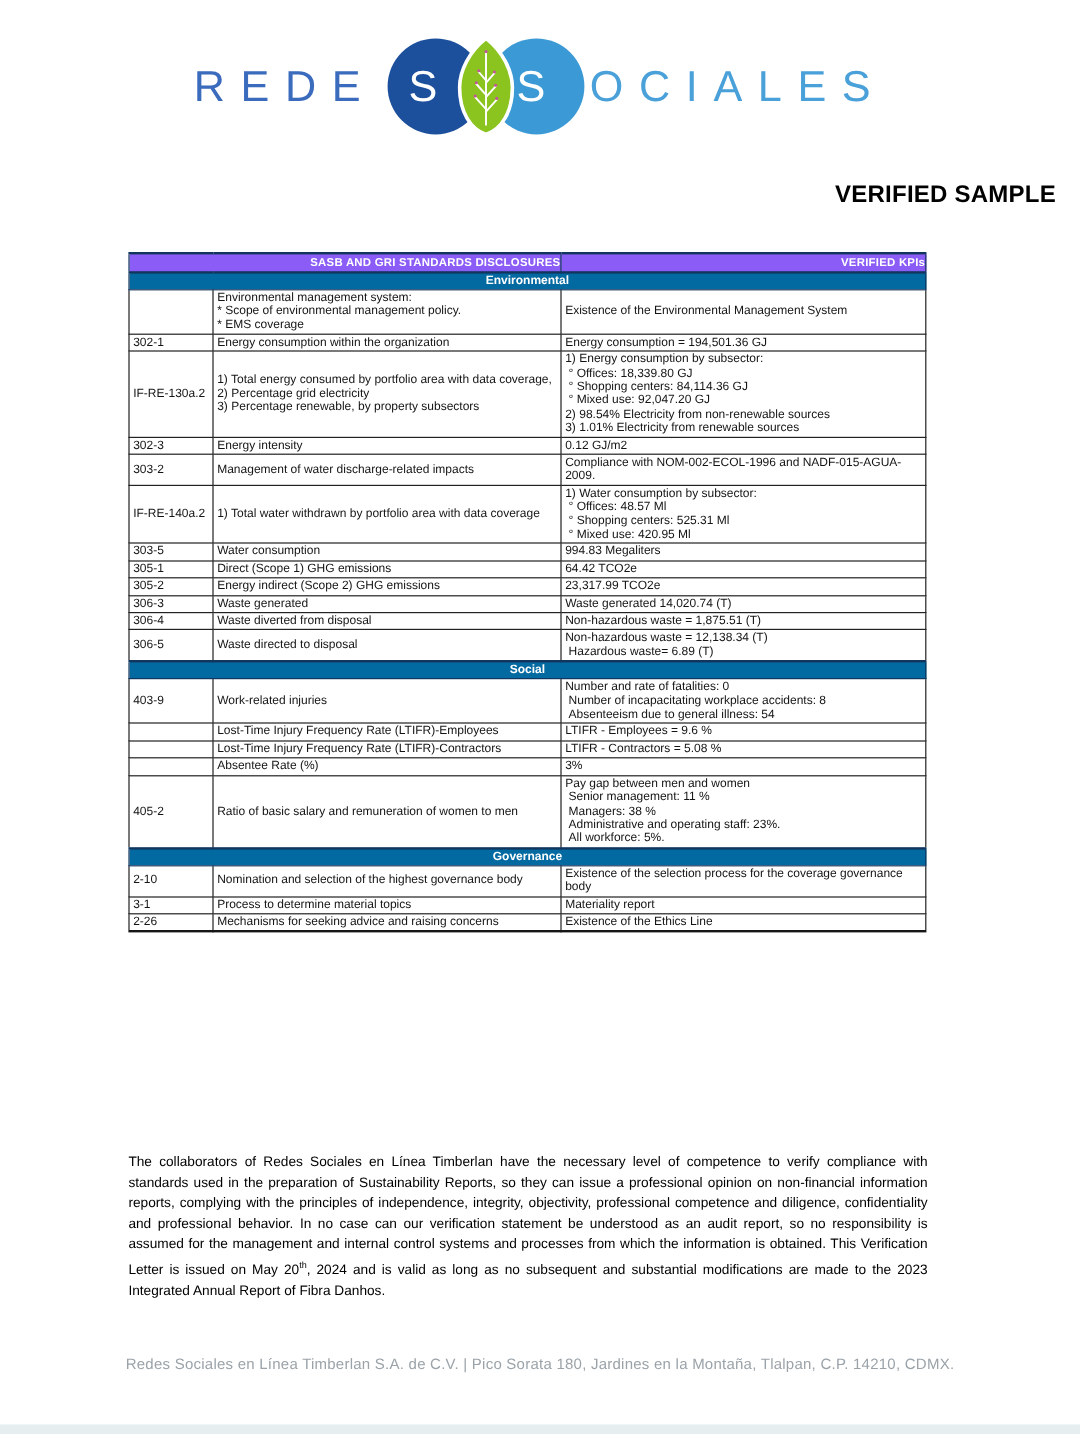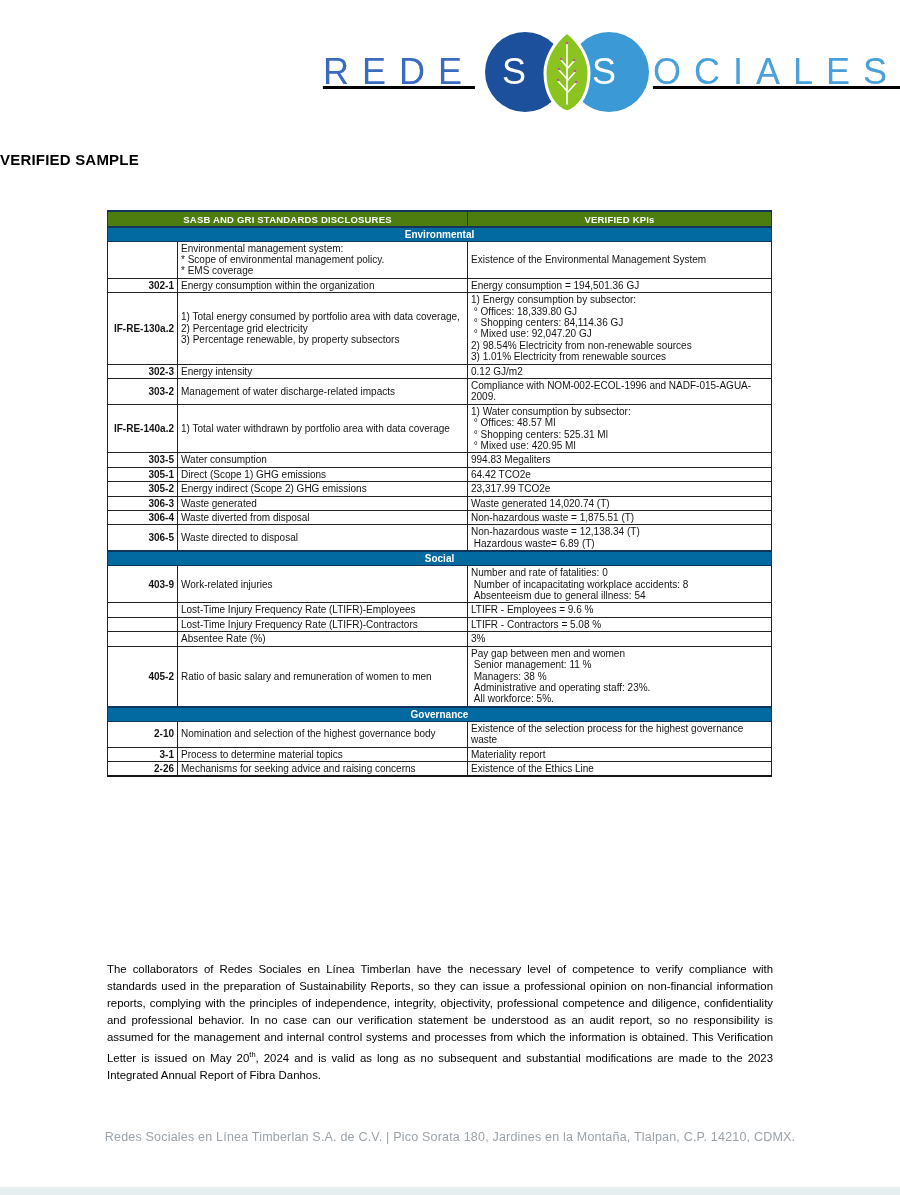--- a/index.html
+++ b/index.html
@@ -5,67 +5,67 @@
   * { margin:0; padding:0; box-sizing:border-box; }
   html,body { background:#ffffff; }
   .page {
     position:relative; width:900px; height:1195px; background:#ffffff;
     font-family:"Liberation Sans", sans-serif; overflow:hidden;
   }
 
   
   .logo-row {
     position:absolute; top:32px; left:0; width:100%;
-    display:flex; justify-content:flex-end; align-items:center; height:80px;text-decoration:underline;
+    display:flex; justify-content:center; align-items:center; height:80px;
   }
   .logo-letters {
     font-size:36px; font-weight:400; letter-spacing:13px;
     color:#3A6BBD; line-height:80px; white-space:nowrap;
   }
   .logo-letters.right { color:#4AA0D8; margin-left:4px; }
   .logo-circles { position:relative; width:164px; height:80px; margin-left:10px; flex:0 0 auto; }
   .circle {
     position:absolute; top:0; width:80px; height:80px; border-radius:50%;
     display:flex; align-items:center; justify-content:center;
     color:#ffffff; font-size:36px; font-weight:400;
   }
   .circle.dark  { left:0;    background:#1C4F9C; }
   .circle.light { left:84px; background:#3B9AD6; }
   .circle.dark span  { margin-right:22px; }
   .circle.light span { margin-right:10px; }
   .leaf-wrap { position:absolute; left:50%; top:-1px; transform:translateX(-50%); z-index:2; }
 
   
   .title {
-    position:absolute; top:151px; left:0; width:880px; text-align:left;
-    font-size:15px; font-weight:bold; color:#000000; letter-spacing:0.2px;
+    position:absolute; top:151px; left:0; width:880px; text-align:right;
+    font-size:20px; font-weight:bold; color:#000000; letter-spacing:0.2px;
   }
 
   
   .kpi-table {
     position:absolute; top:210px; left:107px;
     border-collapse:collapse; table-layout:fixed; width:664px;
     border:1px solid #161616; border-bottom-width:2px;
   }
   .kpi-table th, .kpi-table td { border:1px solid #222222; }
   .kpi-table thead th {
-    background:#4d7c0f; color:#ffffff; font-size:9.5px; font-weight:bold;
+    background:#8b5cf6; color:#ffffff; font-size:9.5px; font-weight:bold;
     padding:1.5px 0 1px 0; border:1px solid #12355E; border-top-width:2px;
-    letter-spacing:0.2px; text-align:center;
+    letter-spacing:0.2px; text-align:right;
   }
   .section-row td {
     background:#0369a1; color:#ffffff; text-align:center;
     font-size:10px; font-weight:bold; line-height:13px; padding:0;
     border:1px solid #12355E; border-top-width:2px;
   }
   .data-row td {
     font-size:10px; line-height:11.4px; color:#141414;
     padding:1px 3px; vertical-align:middle; background:#ffffff;
   }
-  .col-code { text-align:right;font-weight:bold; }
+  .col-code { text-align:left; }
   .cell-line { white-space:pre-wrap; }
 
   
   .declaration { position:absolute; top:961px; left:107px; width:666px; color:#000000; }
   .declaration h2 { font-size:11.5px; font-weight:bold; margin-bottom:17px; }
   .declaration p  { font-size:11.4px; line-height:17px; text-align:justify; }
   .declaration sup { font-size:7.5px; }
 
   
   .footer {
@@ -300,21 +300,21 @@
         </tr>
         <tr class="section-row">
           <td colspan="3">Governance</td>
         </tr>
         <tr class="data-row">
           <td class="col-code">2-10</td>
           <td class="col-disc">
             <div class="cell-line">Nomination and selection of the highest governance body</div>
           </td>
           <td class="col-kpi">
-            <div class="cell-line">Existence of the selection process for the highest governance waste</div>
+            <div class="cell-line">Existence of the selection process for the coverage governance body</div>
           </td>
         </tr>
         <tr class="data-row">
           <td class="col-code">3-1</td>
           <td class="col-disc">
             <div class="cell-line">Process to determine material topics</div>
           </td>
           <td class="col-kpi">
             <div class="cell-line">Materiality report</div>
           </td>

